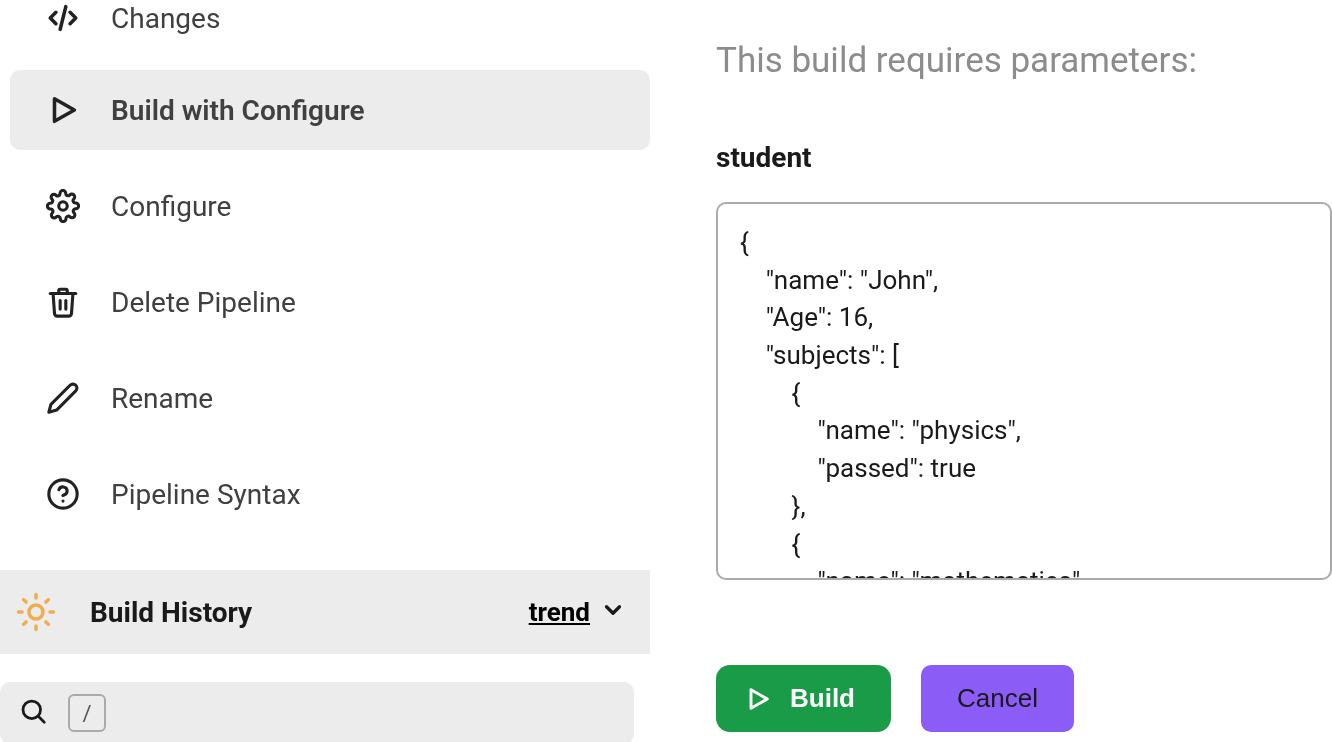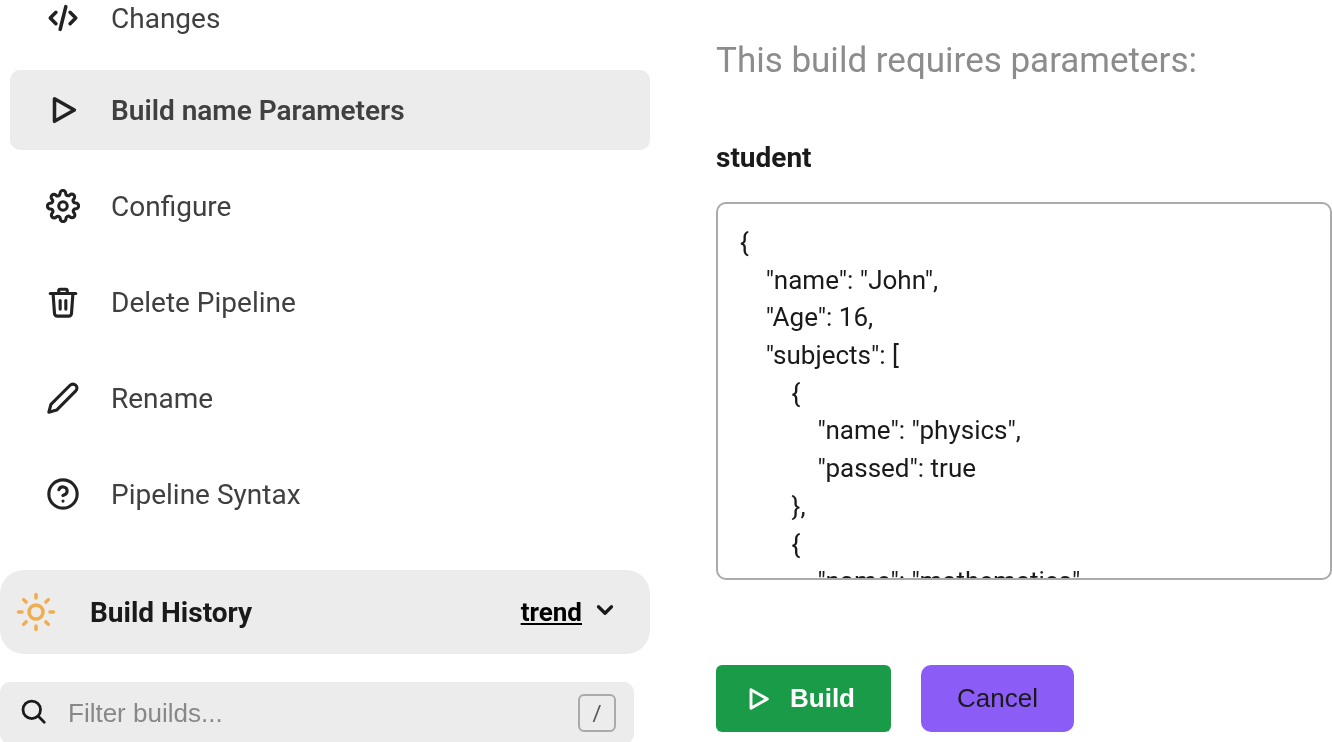--- a/index.html
+++ b/index.html
@@ -62,22 +62,21 @@
       height: 34px;
       stroke: #222;
       fill: none;
     }
     
     .history-panel {
       margin-top: 28px;
       display: flex;
       align-items: center;
       background: #ececec;
-      padding: 18px 32px 18px 12px;
-      border-radius: 24px;
+      padding: 18px 24px 18px 12px;
     }
     .history-panel .sun-icon {
       width: 48px;
       height: 48px;
       display: flex;
       align-items: center;
       justify-content: center;
     }
     .history-panel .sun-icon svg {
       width: 42px;
@@ -175,21 +174,21 @@
       bottom: 10px;
       left: 66px;
       display: flex;
       gap: 30px;
       align-items: center;
     }
     .btn-build {
       background: #1a9b47;
       color: #fff;
       border: none;
-      border-radius: 6px;
+      border-radius: 14px;
       padding: 18px 36px 18px 28px;
       font-size: 26px;
       font-weight: 600;
       display: flex;
       align-items: center;
       gap: 18px;
       cursor: pointer;
     }
     .btn-build svg {
       width: 28px;
@@ -223,21 +222,21 @@
     </span>
     <span>Changes</span>
   </div>
 
   <div class="side-item active">
     <span class="icon">
       <svg viewBox="0 0 24 24" stroke-width="2.5" stroke-linejoin="round">
         <polygon points="6 4 20 12 6 20 6 4"></polygon>
       </svg>
     </span>
-    <span>Build name Parameters</span>
+    <span>Build with Configure</span>
   </div>
 
   <div class="side-item">
     <span class="icon">
       <svg viewBox="0 0 24 24" stroke-width="2.2" stroke-linecap="round" stroke-linejoin="round">
         <circle cx="12" cy="12" r="3"></circle>
         <path d="M19.4 15a1.65 1.65 0 0 0 .33 1.82l.06.06a2 2 0 1 1-2.83 2.83l-.06-.06a1.65 1.65 0 0 0-1.82-.33 1.65 1.65 0 0 0-1 1.51V21a2 2 0 0 1-4 0v-.09a1.65 1.65 0 0 0-1-1.51 1.65 1.65 0 0 0-1.82.33l-.06.06a2 2 0 1 1-2.83-2.83l.06-.06a1.65 1.65 0 0 0 .33-1.82 1.65 1.65 0 0 0-1.51-1H3a2 2 0 0 1 0-4h.09a1.65 1.65 0 0 0 1.51-1 1.65 1.65 0 0 0-.33-1.82l-.06-.06a2 2 0 1 1 2.83-2.83l.06.06a1.65 1.65 0 0 0 1.82.33h0a1.65 1.65 0 0 0 1-1.51V3a2 2 0 0 1 4 0v.09a1.65 1.65 0 0 0 1 1.51h0a1.65 1.65 0 0 0 1.82-.33l.06-.06a2 2 0 1 1 2.83 2.83l-.06.06a1.65 1.65 0 0 0-.33 1.82v0a1.65 1.65 0 0 0 1.51 1H21a2 2 0 0 1 0 4h-.09a1.65 1.65 0 0 0-1.51 1z"></path>
       </svg>
     </span>
     <span>Configure</span>
@@ -301,21 +300,20 @@
     </span>
   </div>
 
   <div class="filter-row">
     <span class="search-icon">
       <svg viewBox="0 0 24 24" stroke-linecap="round" stroke-linejoin="round">
         <circle cx="11" cy="11" r="7"></circle>
         <line x1="21" y1="21" x2="16.65" y2="16.65"></line>
       </svg>
     </span>
-    <input class="filter-input" type="text" placeholder="Filter builds..." style="">
     <span class="slash-key">/</span>
   </div>
 
 </div>
 
 <div class="main">
   <div class="params-heading">This build requires parameters:</div>
   <div class="param-label">student</div>
   <textarea class="param-textarea" style="">{
     "name": "John",

